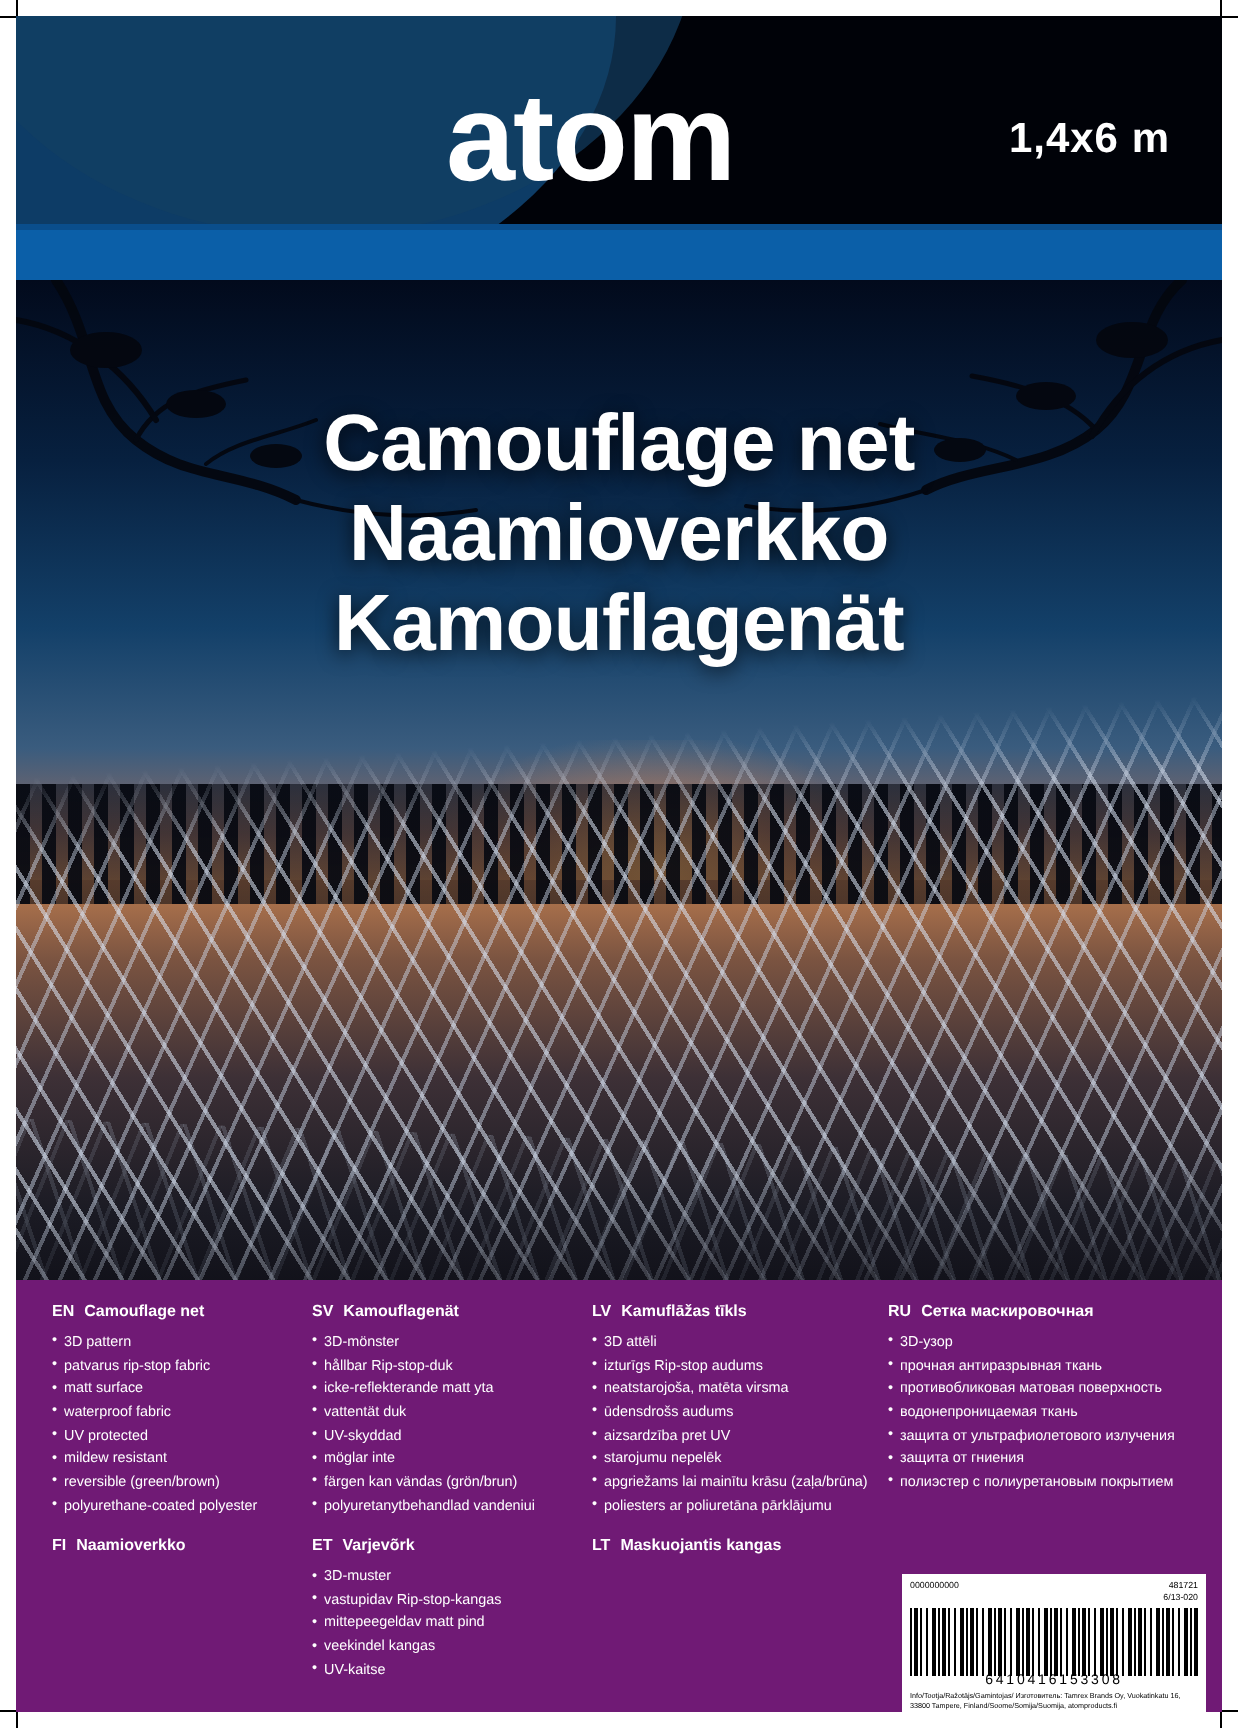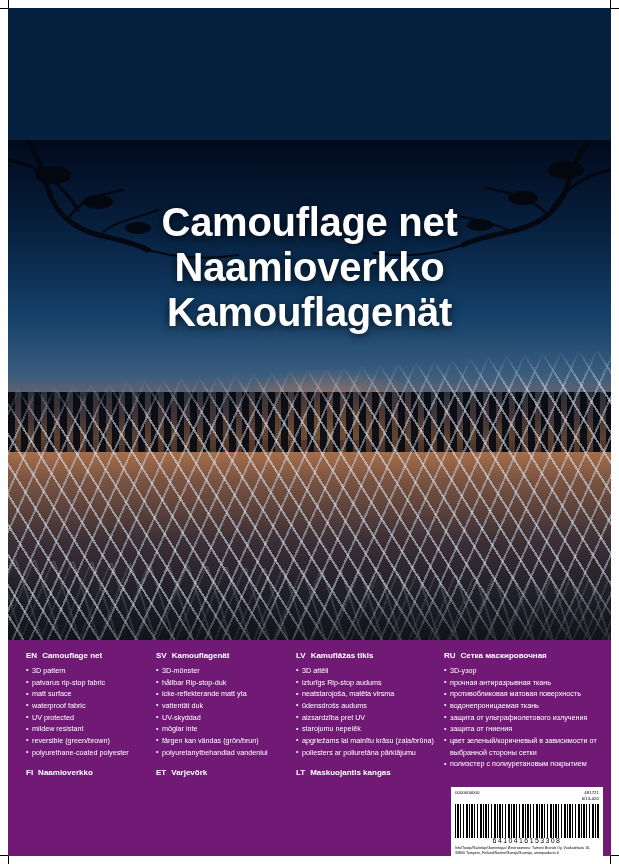--- a/index.html
+++ b/index.html
@@ -283,20 +283,27 @@
   <div class="crop crop-tl-h"></div>
   <div class="crop crop-tr-v"></div>
   <div class="crop crop-tr-h"></div>
   <div class="crop crop-bl-v"></div>
   <div class="crop crop-bl-h"></div>
   <div class="crop crop-br-v"></div>
   <div class="crop crop-br-h"></div>
 
   <div class="card">
 
+    <div class="header">
+      <div class="header-blob"></div>
+      <div class="header-blob2"></div>
+      <div class="brand">atom</div>
+      <div class="size-badge">1,4x6 m</div>
+      <div class="header-rule"></div>
+    </div>
 
     <div class="hero">
       <div class="hero-sky"></div>
       <div class="hero-sunglow"></div>
       <div class="hero-water"></div>
       <div class="hero-treeline"></div>
 
       <svg class="hero-branches" viewBox="0 0 603 230" preserveAspectRatio="none">
         <g stroke="#04070f" fill="none" stroke-linecap="round">
           <path d="M20,0 C40,30 35,60 60,80 C85,100 110,95 140,110" stroke-width="5"></path>
@@ -361,20 +368,28 @@
           <li>icke-reflekterande matt yta</li>
           <li>vattentät duk</li>
           <li>UV-skyddad</li>
           <li>möglar inte</li>
           <li>färgen kan vändas (grön/brun)</li>
           <li>polyuretanytbehandlad vandeniui</li>
         </ul>
         <div class="lang-head">
           <span class="code">ET</span><span>Varjevõrk</span>
         </div>
+        <ul class="feat-list">
+          <li>3D-muster</li>
+          <li>vastupidav Rip-stop-kangas</li>
+          <li>mittepeegeldav matt pind</li>
+          <li>veekindel kangas</li>
+          <li>UV-kaitse</li>
+
+        </ul>
       </div>
 
       <div class="feat-col col-3">
         <div class="lang-head">
           <span class="code">LV</span><span>Kamuflāžas tīkls</span>
         </div>
         <ul class="feat-list">
           <li>3D attēli</li>
           <li>izturīgs Rip-stop audums</li>
           <li>neatstarojoša, matēta virsma</li>
@@ -393,21 +408,20 @@
         <div class="lang-head">
           <span class="code">RU</span><span>Сетка маскировочная</span>
         </div>
         <ul class="feat-list">
           <li>3D-узор</li>
           <li>прочная антиразрывная ткань</li>
           <li>противобликовая матовая поверхность</li>
           <li>водонепроницаемая ткань</li>
           <li>защита от ультрафиолетового излучения</li>
           <li>защита от гниения</li>
-          <li style="white-space:normal">цвет зеленый/коричневый в зависимости от выбранной стороны сетки</li>
           <li>полиэстер с полиуретановым покрытием</li>
         </ul>
       </div>
 
       <div class="barcode-box">
         <div class="bc-top">
           <div class="left">0000000000</div>
           <div class="right">
             <div>481721</div>
             <div>6/13-020</div>

